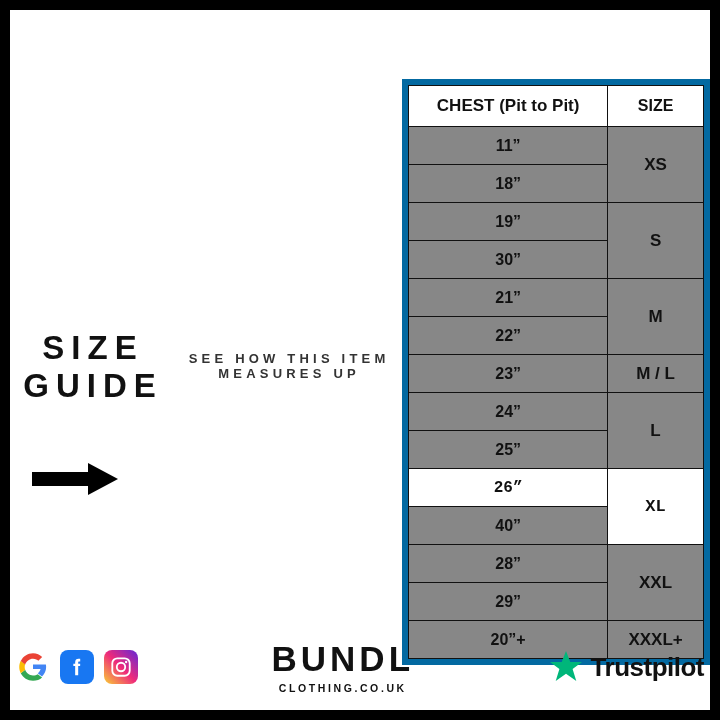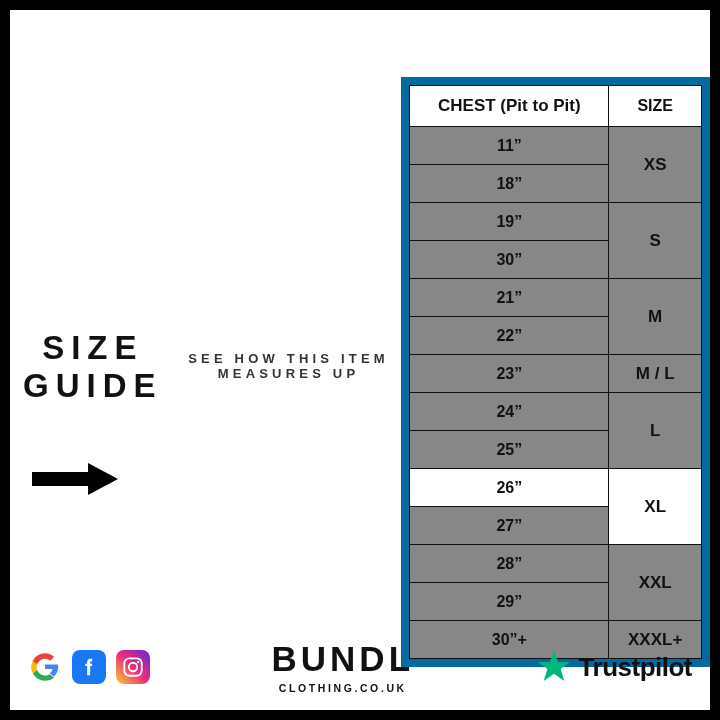--- a/index.html
+++ b/index.html
@@ -47,21 +47,21 @@
     font-weight: bold;
     letter-spacing: 4.2px;
     color: #333333;
     text-align: center;
   }
 
   
   .table-wrap {
     margin-top: 24px;
     width: 470px;
-    border: 8px solid #0369a1;
+    border: 6px solid #0369a1;
     box-sizing: border-box;
     position: relative;
   }
   table.size-table {
     border-collapse: collapse;
     width: 100%;
     table-layout: fixed;
   }
   table.size-table td {
     border: 1px solid #111111;
@@ -86,20 +86,21 @@
     font-size: 17px;
   }
   tr.head td.col-size {
     font-size: 16px;
   }
   .fill-grey {
     background: #878787;
   }
   .fill-white {
     background: #ffffff;
+    font-family: Liberation Mono, monospace;
   }
 
   
   .arrow {
     position: absolute;
     left: 22px;
     top: 452px;
     width: 86px;
     height: 34px;
   }
@@ -107,21 +108,21 @@
   
   .footer {
     position: absolute;
     left: 0;
     right: 0;
     bottom: 8px;
     height: 70px;
     display: flex;
     align-items: center;
     justify-content: space-between;
-    padding: 0 18px;
+    padding: 0 6px;
     box-sizing: border-box;
   }
   .social {
     display: flex;
     align-items: center;
     gap: 10px;
   }
   .social-icon {
     width: 34px;
     height: 34px;
@@ -206,31 +207,31 @@
               <td class="col-size fill-grey" rowspan="2">L</td>
             </tr>
             <tr>
               <td class="col-chest fill-grey">25”</td>
             </tr>
             <tr>
               <td class="col-chest fill-white">26”</td>
               <td class="col-size fill-white" rowspan="2">XL</td>
             </tr>
             <tr>
-              <td class="col-chest fill-grey">27”</td>
+              <td class="col-chest fill-grey">40”</td>
             </tr>
             <tr>
               <td class="col-chest fill-grey">28”</td>
               <td class="col-size fill-grey" rowspan="2">XXL</td>
             </tr>
             <tr>
               <td class="col-chest fill-grey">29”</td>
             </tr>
             <tr>
-              <td class="col-chest fill-grey">30”+</td>
+              <td class="col-chest fill-grey">20”+</td>
               <td class="col-size fill-grey">XXXL+</td>
             </tr>
           </tbody>
       </table>
     </div>
 
     <svg class="arrow" viewBox="0 0 86 34">
       <polygon points="0,10 56,10 56,1 86,17 56,33 56,24 0,24" fill="#000000"></polygon>
     </svg>
 

